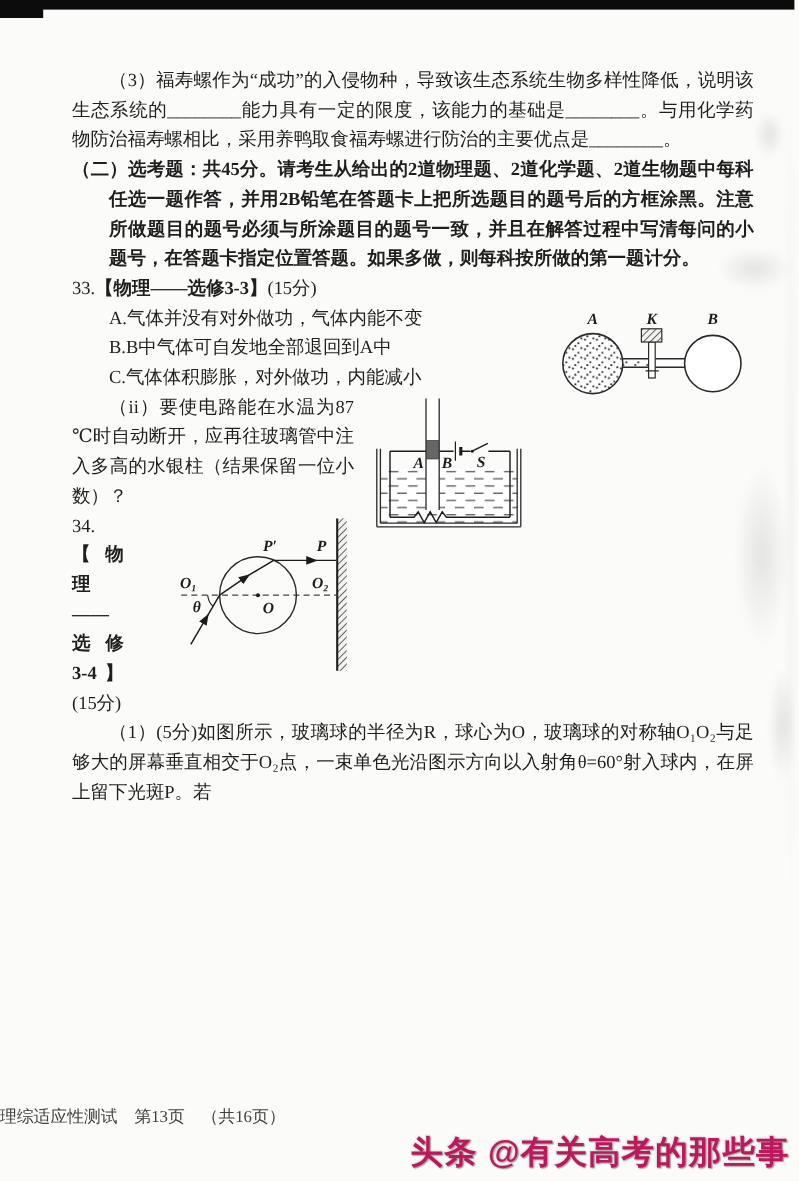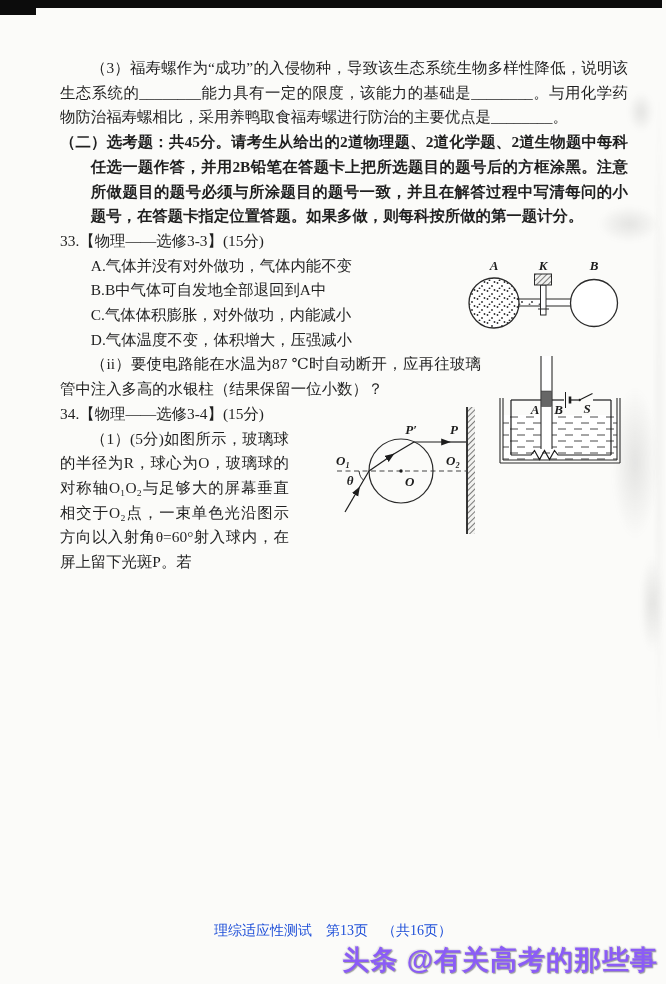--- a/index.html
+++ b/index.html
@@ -11,36 +11,36 @@
   }
   .topband{position:absolute;top:0;left:0;width:662px;height:8px;background:#0c0c0c;}
   .corner-mark{position:absolute;top:0;left:0;width:36px;height:15px;background:#0c0c0c;}
   .content{
     position:absolute;left:60px;right:38px;top:56px;
     font-size:15.4px;line-height:24.7px;text-align:justify;
   }
   .content p{margin:0;text-indent:2em;}
   .hang{padding-left:2em;text-indent:-2em !important;font-weight:bold;}
   .qtitle{text-indent:0 !important;}
-  .qtitle .tag{font-weight:normal;}
+  .qtitle .tag{font-weight:bold;}
   .optline{padding-left:2em;}
   .figwrap{overflow:visible;}
   .fig{float:right;}
   .fig1{margin:3px 0 8px 14px;}
   .fig2{margin:2px 0 24px 12px;}
   .fig3{margin:0 0 0 12px;}
   .footer{
     position:absolute;left:0;bottom:44px;width:100%;
-    text-align:center;font-size:14px;color:#1d4ed8;
+    text-align:left;font-size:14px;color:#404040;
   }
   .watermark{
     position:absolute;right:8px;bottom:6px;
     font-family:"Liberation Sans","DejaVu Sans",sans-serif;
     font-size:27px;font-weight:bold;letter-spacing:1px;
-    color:#8b5cf6;
+    color:#be185d;
     text-shadow:1px 1px 1px #9e9e9e,-1px -1px 1px #e8e8e8,0 0 2px #cccccc;
     text-align:center;
   }
   .blob{position:absolute;border-radius:50%;
     background:radial-gradient(closest-side,rgba(110,110,110,.16),rgba(110,110,110,0));
     filter:blur(2px);pointer-events:none;}
   .b1{left:612px;top:388px;width:46px;height:150px;}
   .b2{left:628px;top:92px;width:26px;height:40px;}
   .b3{left:598px;top:206px;width:62px;height:36px;}
   .b4{left:640px;top:556px;width:24px;height:96px;}
@@ -106,21 +106,20 @@
       <rect x="84.5" y="28" width="5.5" height="30" fill="#ffffff" stroke="#2a2a2a" stroke-width="1"></rect>
       <rect x="78.5" y="17" width="17" height="11" fill="url(#hatchpat)" stroke="#2a2a2a" stroke-width="1"></rect>
       <line x1="82" y1="52" x2="93" y2="52" stroke="#2a2a2a" stroke-width="1"></line>
       <text x="38" y="13" text-anchor="middle">A</text>
       <text x="87" y="13" text-anchor="middle">K</text>
       <text x="138" y="13" text-anchor="middle">B</text>
     </svg>
     <div class="optline">A.气体并没有对外做功，气体内能不变</div>
     <div class="optline">B.B中气体可自发地全部退回到A中</div>
     <div class="optline">C.气体体积膨胀，对外做功，内能减小</div>
-    <div class="optline">D.气体温度不变，体积增大，压强减小</div>
   </div>
 
   <div class="figwrap">
 
     <svg class="fig fig2" width="135" height="118" viewBox="0 0 135 118">
       <rect x="10" y="61" width="114" height="45" fill="url(#waterpat)"></rect>
       <g stroke="#2a2a2a" stroke-width="1.1">
         <line x1="7" y1="44" x2="7" y2="109"></line>
         <line x1="10" y1="44" x2="10" y2="106"></line>
         <line x1="124" y1="44" x2="124" y2="106"></line>

